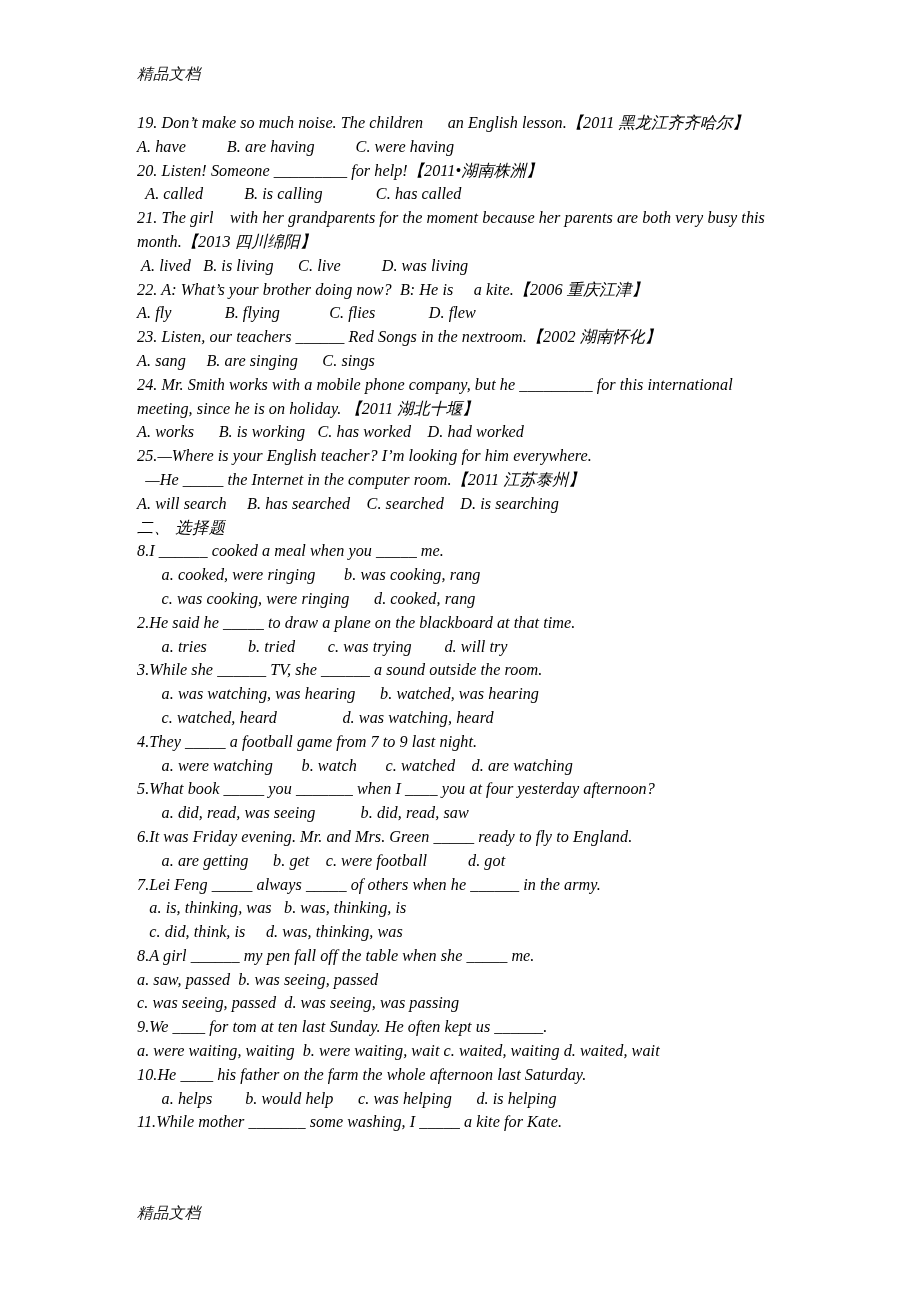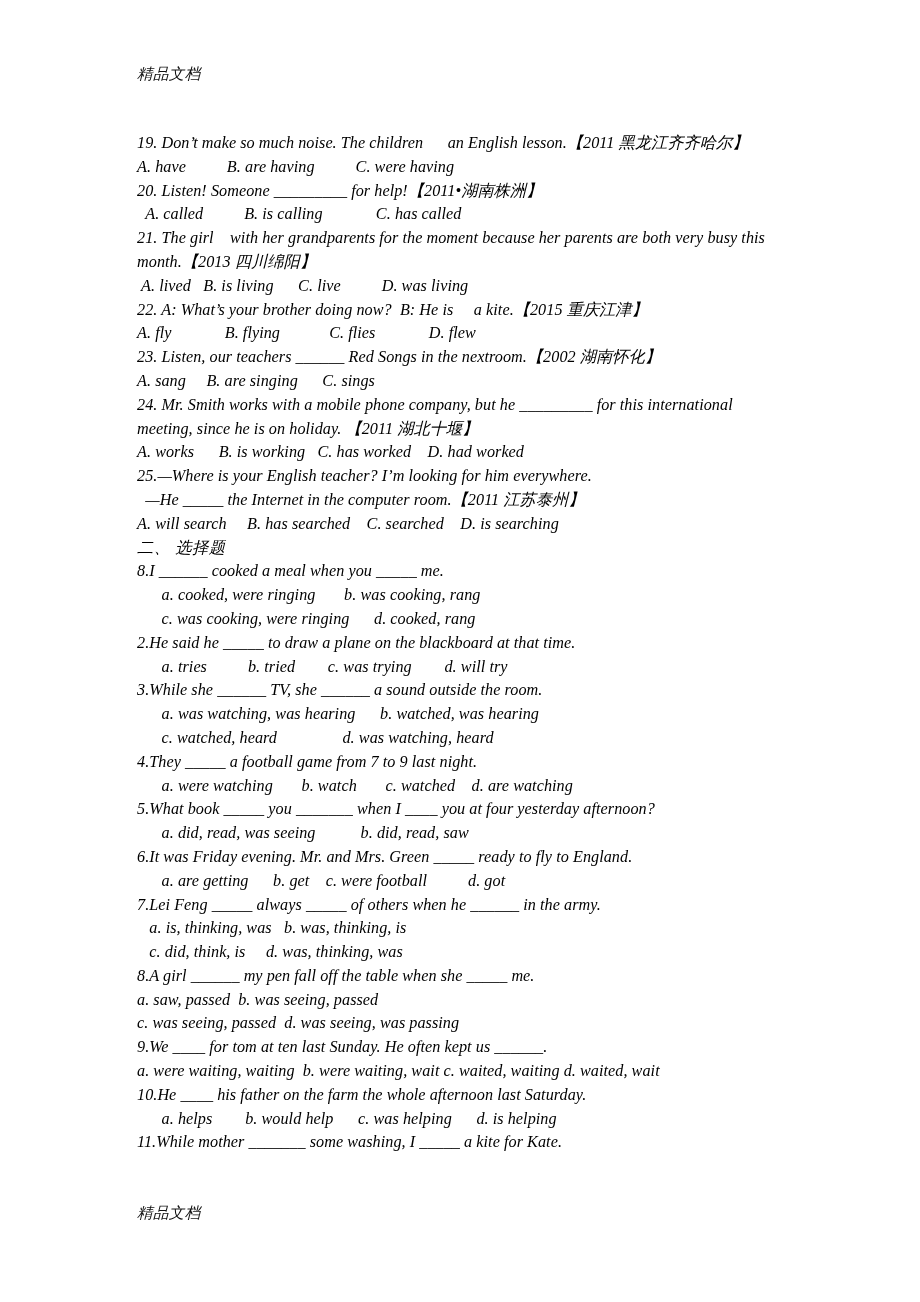--- a/index.html
+++ b/index.html
@@ -41,21 +41,20 @@
     font-size: 15.5px;
     letter-spacing: 0.4px;
     color: #111;
     white-space: nowrap;
   }
   .content {
     position: absolute;
     left: 137px;
     top: 112px;
     width: 650px;
-    margin-top: 20px;
   }
   .ln {
     font-size: 16.2px;
     line-height: 23.8px;
     white-space: pre-wrap;
     color: #000;
     letter-spacing: 0.05px;
   }
   .ln.section {
     letter-spacing: 0.6px;
@@ -69,21 +68,21 @@
   <div class="watermark-top">精品文档</div>
 
   <div class="content">
     <div class="ln">19. Don’t make so much noise. The children      an English lesson.【2011 黑龙江齐齐哈尔】</div>
     <div class="ln">A. have          B. are having          C. were having</div>
     <div class="ln">20. Listen! Someone _________ for help!【2011•湖南株洲】</div>
     <div class="ln">  A. called          B. is calling             C. has called</div>
     <div class="ln">21. The girl    with her grandparents for the moment because her parents are both very busy this</div>
     <div class="ln">month.【2013 四川绵阳】</div>
     <div class="ln"> A. lived   B. is living      C. live          D. was living</div>
-    <div class="ln">22. A: What’s your brother doing now?  B: He is     a kite.【2015 重庆江津】</div>
+    <div class="ln">22. A: What’s your brother doing now?  B: He is     a kite.【2006 重庆江津】</div>
     <div class="ln">A. fly             B. flying            C. flies             D. flew</div>
     <div class="ln">23. Listen, our teachers ______ Red Songs in the nextroom.【2002 湖南怀化】</div>
     <div class="ln">A. sang     B. are singing      C. sings</div>
     <div class="ln">24. Mr. Smith works with a mobile phone company, but he _________ for this international</div>
     <div class="ln">meeting, since he is on holiday. 【2011 湖北十堰】</div>
     <div class="ln">A. works      B. is working   C. has worked    D. had worked</div>
     <div class="ln">25.—Where is your English teacher? I’m looking for him everywhere.</div>
     <div class="ln">  —He _____ the Internet in the computer room.【2011 江苏泰州】</div>
     <div class="ln">A. will search     B. has searched    C. searched    D. is searching</div>
     <div class="ln section">二、 选择题</div>

